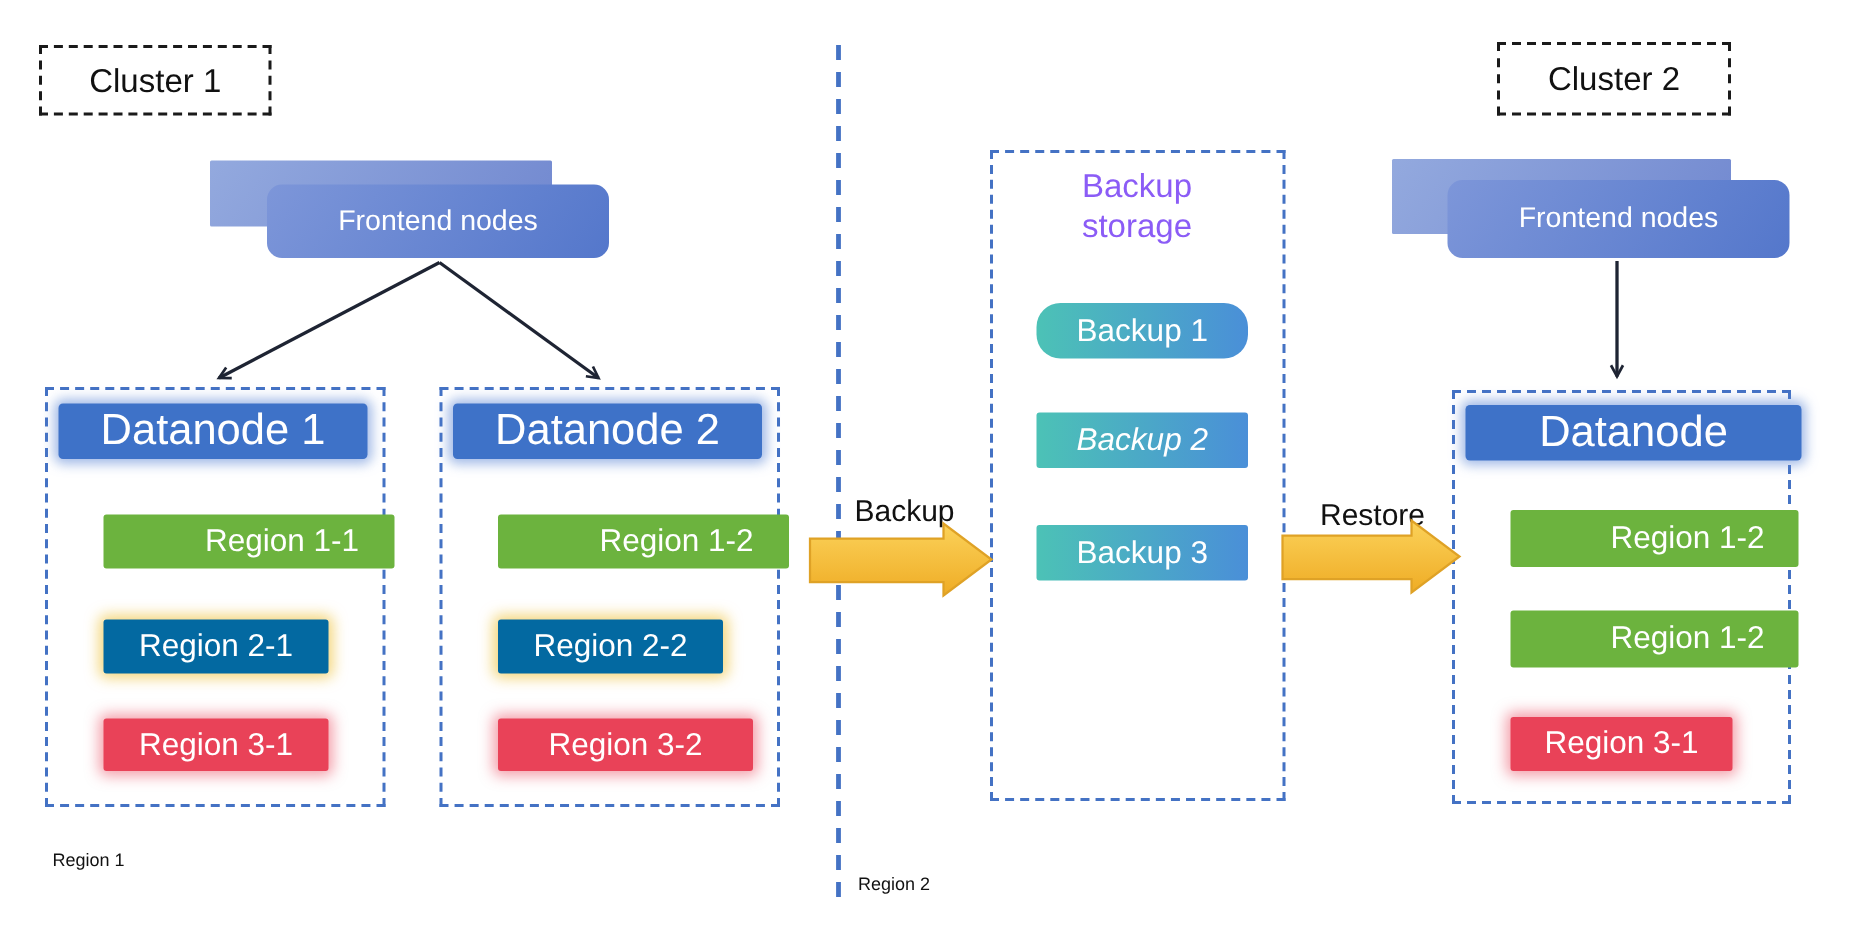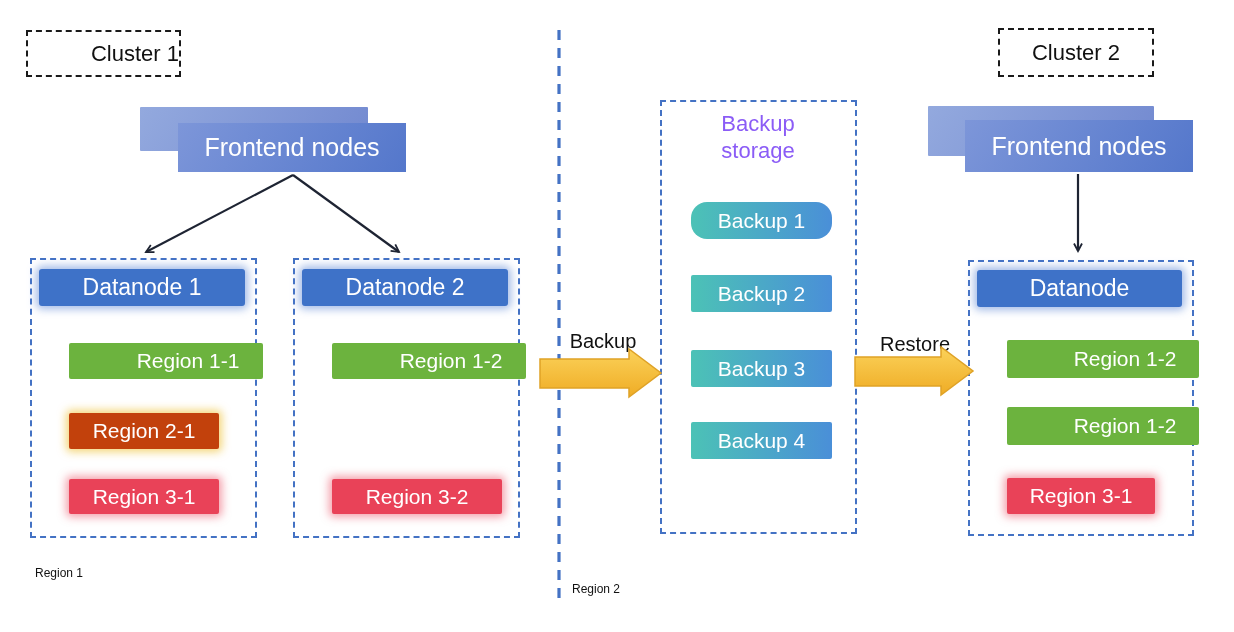--- a/index.html
+++ b/index.html
@@ -15,55 +15,55 @@
     border:2.5px dashed #1a1a1a;font-size:22px;color:#111;background:#fff;
   }
 
   
   .fe-back{
     background:linear-gradient(125deg,#93a9de 0%,#7289d0 100%);
     border-radius:1px;
   }
   .fe-front{
     background:linear-gradient(125deg,#7d96d9 0%,#5477cb 100%);
-    color:#fff;font-size:25px;border-radius:0;
+    color:#fff;font-size:19px;border-radius:10px;
   }
 
   
   .node-box{border:2.5px dashed #4472c4;background:transparent;}
 
   .dn-header{
-    background:#3e72c8;color:#fff;font-size:23px;border-radius:3px;
+    background:#3e72c8;color:#fff;font-size:29px;border-radius:3px;
     box-shadow:0 0 8px 3px rgba(100,140,215,0.6);
   }
   .region{
     color:#fff;font-size:21px;border-radius:2px;white-space:nowrap;
   }
   .region-green{background:#6cb33e;padding-left:44px;}
-  .region-yellow{background:#c2410c;box-shadow:0 0 9px 3px rgba(235,180,15,0.55);}
+  .region-yellow{background:#0369a1;box-shadow:0 0 9px 3px rgba(235,180,15,0.55);}
   .region-red{background:#e94258;box-shadow:0 0 9px 3px rgba(233,66,88,0.5);}
 
   
   .storage-title{font-size:22px;line-height:27px;text-align:center;color:#8b5cf6;}
   .backup-item{
     background:linear-gradient(90deg,#4cc2b6 0%,#4a8fd8 100%);
     color:#fff;font-size:21px;border-radius:2px;
   }
 
   .flow-label{font-size:20px;color:#111;white-space:nowrap;text-align:center;}
   .zone-label{font-size:12px;color:#111;white-space:nowrap;}
 
   svg.layer{position:absolute;left:0;top:0;pointer-events:none;}
 </style>
 </head>
 <body>
 
 <div class="canvas">
 
-  <div class="abs cluster-tag center" style="left:26px;top:30px;width:151px;height:43px;justify-content:flex-end;">
+  <div class="abs cluster-tag center" style="left:26px;top:30px;width:151px;height:43px;">
     <span>Cluster 1</span>
   </div>
 
   <div class="abs cluster-tag center" style="left:998px;top:28px;width:152px;height:45px;">
     <span>Cluster 2</span>
   </div>
 
   <div class="abs fe-back" style="left:140px;top:107px;width:228px;height:44px;"></div>
   <div class="abs fe-front center" style="left:178px;top:123px;width:228px;height:49px;">
     <span>Frontend nodes</span>
@@ -89,43 +89,43 @@
     </div>
   </div>
 
   <div class="abs node-box" style="left:293px;top:258px;width:223px;height:276px;">
     <div class="abs dn-header center" style="left:7px;top:9px;width:206px;height:37px;">
       <span>Datanode 2</span>
     </div>
     <div class="abs region region-green center" style="left:37px;top:83px;width:150px;height:36px;">
       <span>Region 1-2</span>
     </div>
+    <div class="abs region region-yellow center" style="left:37px;top:153px;width:150px;height:36px;">
+      <span>Region 2-2</span>
+    </div>
     <div class="abs region region-red center" style="left:37px;top:219px;width:170px;height:35px;">
       <span>Region 3-2</span>
     </div>
   </div>
 
   <div class="abs node-box" style="left:660px;top:100px;width:193px;height:430px;">
     <div class="abs storage-title" style="left:26px;top:8px;width:140px;">Backup storage</div>
     <div class="abs backup-item center" style="left:29px;top:100px;width:141px;height:37px;border-radius:16px;">
       <span>Backup 1</span>
     </div>
-    <div class="abs backup-item center" style="left:29px;top:173px;width:141px;height:37px;">
+    <div class="abs backup-item center" style="left:29px;top:173px;width:141px;height:37px;font-style:italic;">
       <span>Backup 2</span>
     </div>
     <div class="abs backup-item center" style="left:29px;top:248px;width:141px;height:37px;">
       <span>Backup 3</span>
     </div>
-    <div class="abs backup-item center" style="left:29px;top:320px;width:141px;height:37px;">
-      <span>Backup 4</span>
-    </div>
   </div>
 
   <div class="abs node-box" style="left:968px;top:260px;width:222px;height:272px;">
-    <div class="abs dn-header center" style="left:7px;top:8px;width:205px;height:37px;">
+    <div class="abs dn-header center" style="left:7px;top:8px;width:224px;height:37px;">
       <span>Datanode</span>
     </div>
     <div class="abs region region-green center" style="left:37px;top:78px;width:148px;height:38px;">
       <span>Region 1-2</span>
     </div>
     <div class="abs region region-green center" style="left:37px;top:145px;width:148px;height:38px;">
       <span>Region 1-2</span>
     </div>
     <div class="abs region region-red center" style="left:37px;top:216px;width:148px;height:36px;">
       <span>Region 3-1</span>

